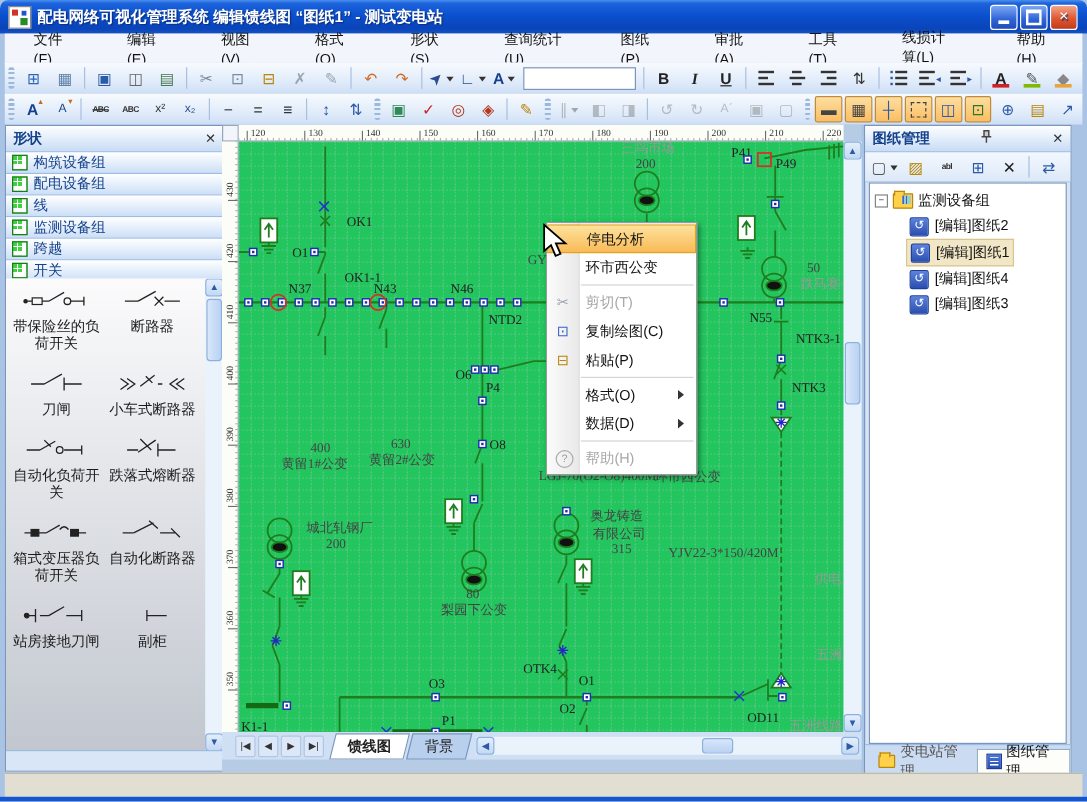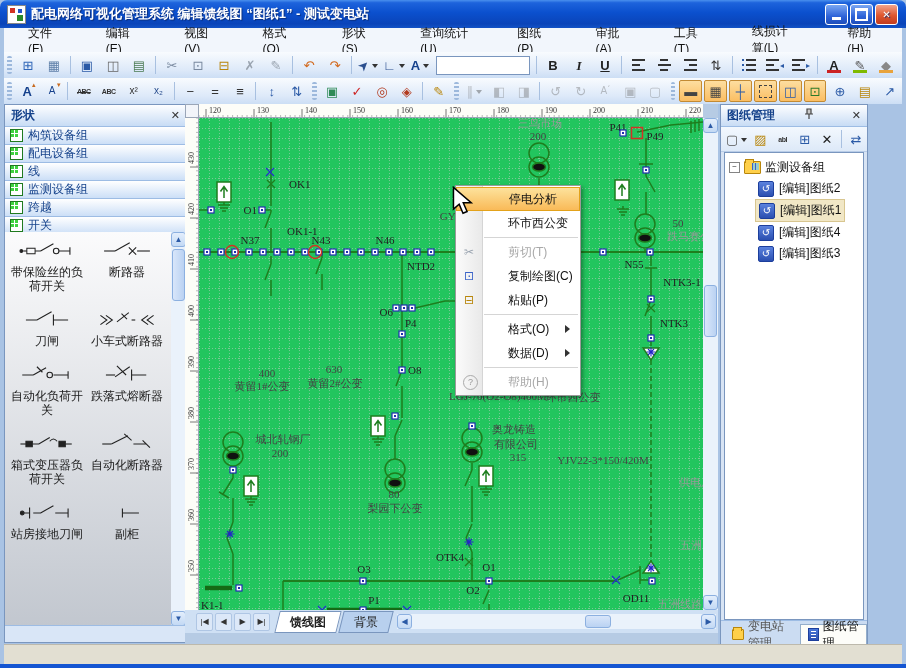--- a/index.html
+++ b/index.html
@@ -98,30 +98,30 @@
   .navbtn{width:15px;height:16px;margin:0 1px;display:flex;align-items:center;justify-content:center;
     font-size:8px;color:#333;background:#DCE8F8;border:1px solid #AFC6E4;border-radius:2px}
   .ptab{height:18px;padding:1px 12px;margin-left:2px;display:flex;align-items:center;border:1px solid #7A96BE;
     background:#B8D0EE;transform:skewX(-14deg);color:#222}
   .ptab span{transform:skewX(14deg)}
   .ptab.active{background:#fff;font-weight:bold}
   
   #ctx{position:absolute;left:455px;top:185px;width:124px;background:#fff;border:1px solid #9a9a9a;
     box-shadow:2px 2px 4px rgba(0,0,0,.35);z-index:40;padding:1px 0}
   #ctx .strip{position:absolute;left:0;top:0;bottom:0;width:26px;background:linear-gradient(90deg,#FBFBFB,#E9E9E9);border-right:1px solid #D5D5D5}
-  .ctx-item{position:relative;height:24px;display:flex;align-items:center;padding-left:52px;color:#111;z-index:1}
+  .ctx-item{position:relative;height:24px;display:flex;align-items:center;padding-left:32px;color:#111;z-index:1}
   .ctx-item.hl{background:linear-gradient(180deg,#FDE29C,#F9BA58);border:1px solid #E3A21A;box-sizing:border-box}
   .ctx-item.dis{color:#A8A8A8}
   .ctx-item .ic{position:absolute;left:5px;width:16px;text-align:center;font-size:12px}
   .ctx-item .ic.help{left:7px;width:13px;height:13px;border:1px solid #aaa;border-radius:50%;font-size:9px;line-height:13px;color:#999}
   .ctx-item .sub{position:absolute;right:6px;width:0;height:0;border:4px solid transparent;border-left:5px solid #333}
   .ctx-sep{height:1px;background:#D5D5D5;margin:2px 2px 2px 28px;position:relative;z-index:1}
   #cursor{position:absolute;left:452px;top:186px;z-index:60}
   
-  #sheets{position:absolute;left:716px;top:0;width:148px;height:541px;border:1px solid #7A96BE;background:#D8E4F4;box-sizing:border-box}
+  #sheets{position:absolute;left:716px;top:0;width:173px;height:541px;border:1px solid #7A96BE;background:#D8E4F4;box-sizing:border-box}
   #sheets .pane-head .pin{margin-left:auto;margin-right:8px}
   #sheet-toolbar{height:24px;display:flex;align-items:center;background:linear-gradient(180deg,#F3F8FE,#DDE9F8);border-bottom:1px solid #B9CDE8;padding-left:3px}
   #tree{position:absolute;left:3px;right:3px;top:47px;bottom:24px;background:#fff;border:1px solid #7A96BE;overflow:hidden;padding-top:4px}
   .tree-root{display:flex;align-items:center;gap:4px;height:21px;padding-left:4px;color:#111}
   .expander{width:9px;height:9px;border:1px solid #848484;background:#fff;font-size:8px;line-height:7px;text-align:center;color:#333}
   .folder{width:15px;height:11px;background:#FFD04A;border:1px solid #B8860B;border-radius:1px;position:relative}
   .folder:before{content:"";position:absolute;left:0;top:-3px;width:7px;height:3px;background:#FFD04A;border:1px solid #B8860B;border-bottom:none}
   .folder.grid:after{content:"";position:absolute;right:1px;top:1px;width:7px;height:7px;background:
      linear-gradient(90deg,#3A63C8 0 1px,transparent 1px 3px,#3A63C8 3px 4px,transparent 4px),#9cc}
   .tree-item{display:flex;align-items:center;gap:5px;height:21px;margin-left:30px;padding:0 3px;color:#111;width:max-content}

